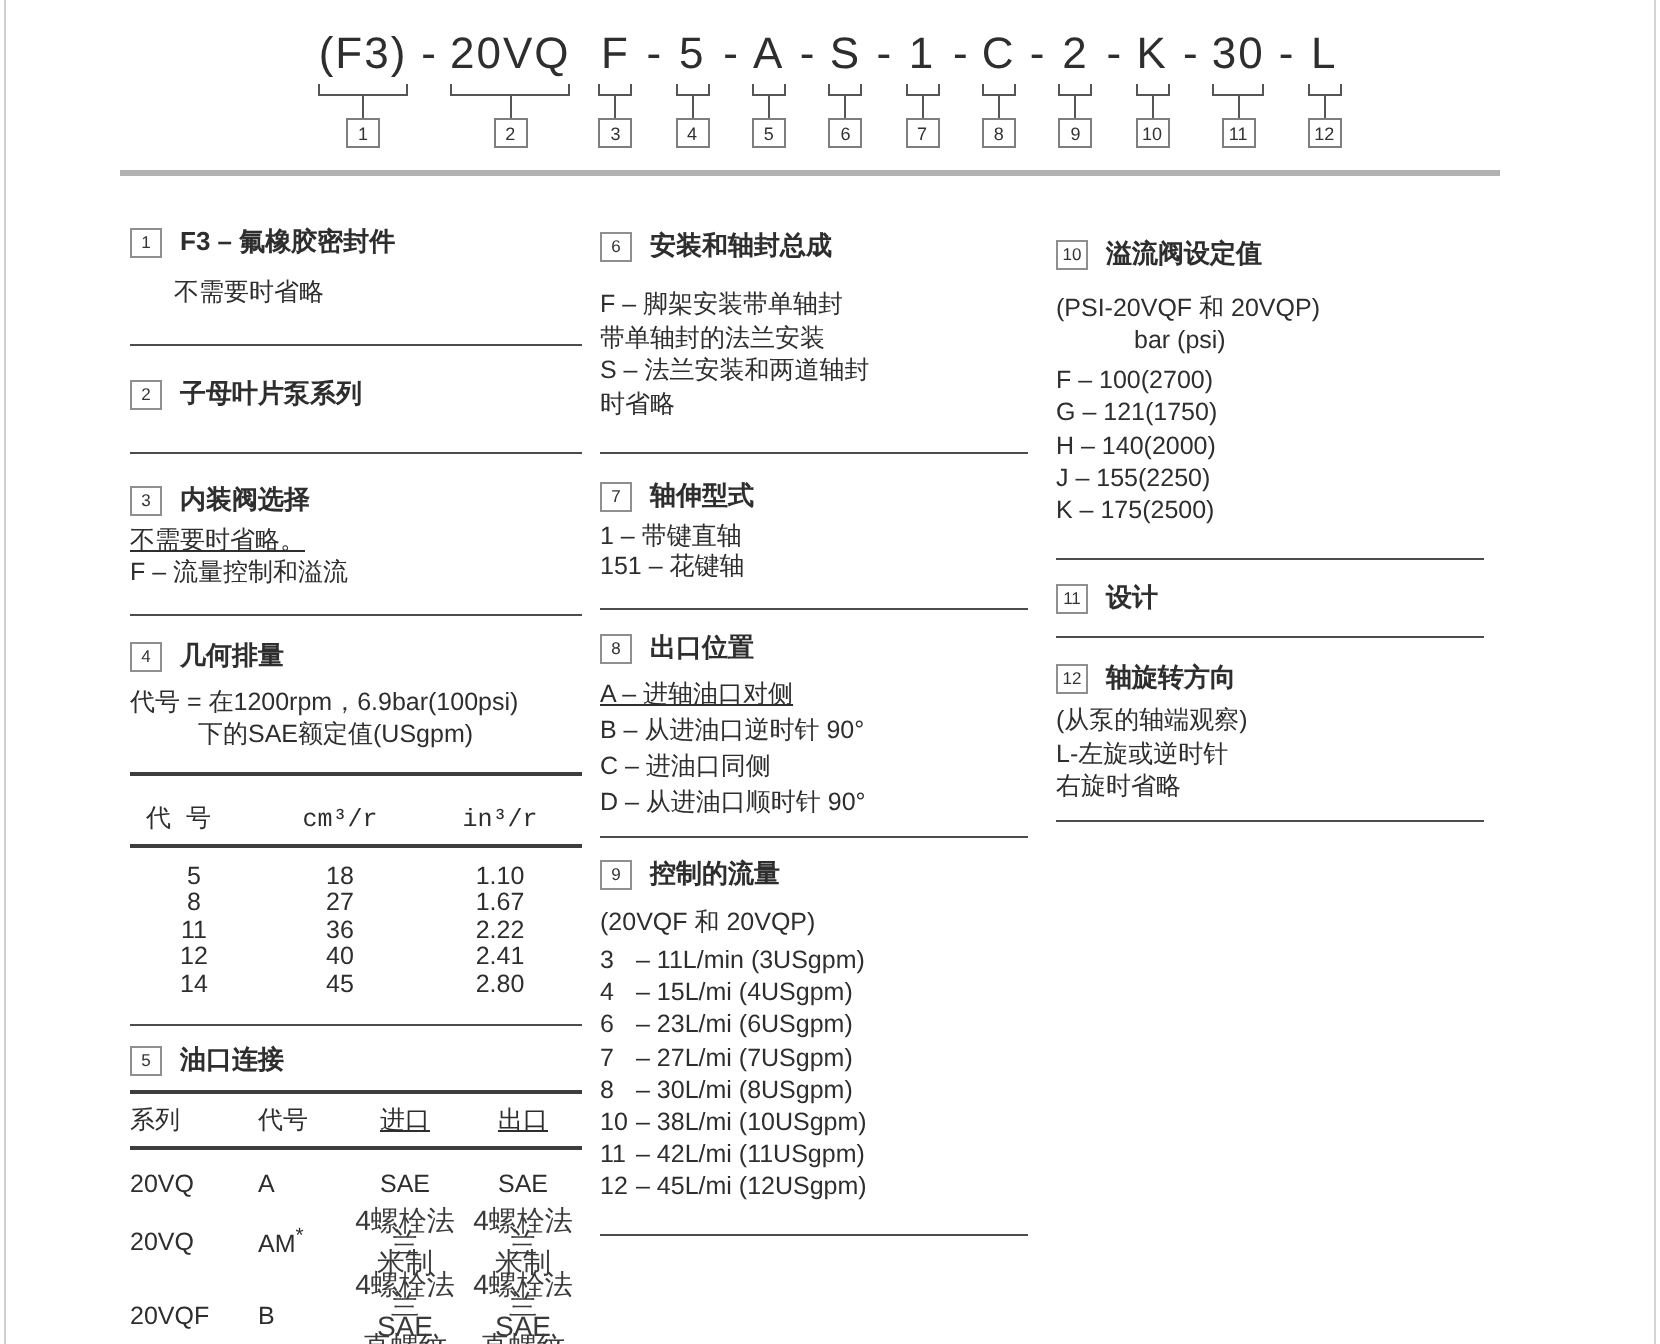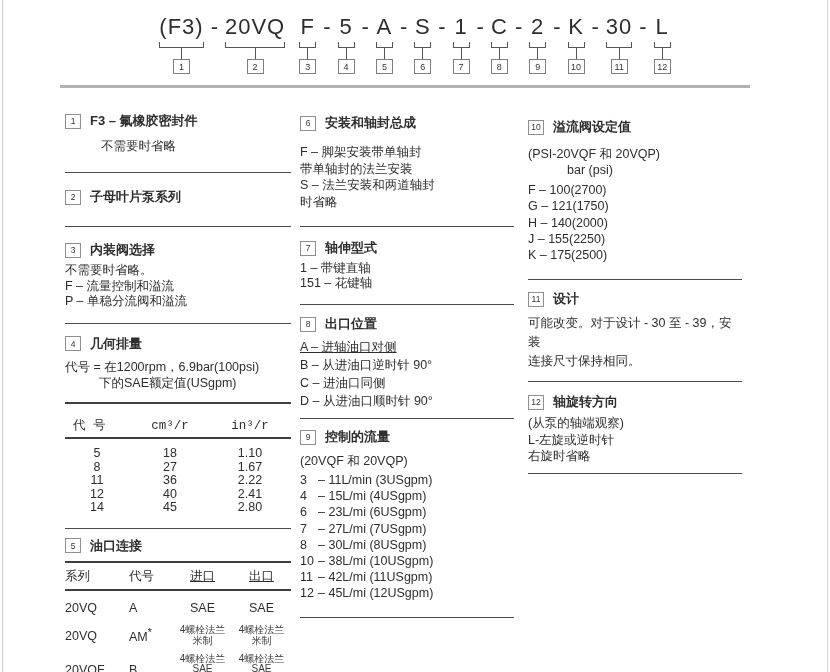--- a/index.html
+++ b/index.html
@@ -44,21 +44,21 @@
   .dtable .dcell { text-align:center; font-size:12.5px; line-height:13.5px; }
   .dtable .dhead { font-size:12.5px; }
   .dtable .dhead .dcell:first-child { text-align:left; padding-left:8px; }
 
   
   .ptable .prow { display:grid; grid-template-columns:64px 44px 59px 59px; align-items:center; }
   .ptable .phead { font-size:12.5px; padding:5px 0 4px 0; }
   .ptable .phead .pc { text-align:center;text-decoration:underline; }
   .pcell { font-size:12.5px; }
   .pcell.pc { text-align:center; }
-  .pcell.small { font-size:10px; line-height:10.5px; white-space:pre-line; text-align:center; color:#3a3a3a; }
+  .pcell.small { font-size:14px; line-height:10.5px; white-space:pre-line; text-align:center; color:#3a3a3a; }
 
   .flow-item { display:flex; font-size:12.5px; line-height:16.2px; }
   .flow-k { display:inline-block; width:18px; flex:none; }
 
   .pressure-cols { display:flex; }
   .pressure-col  { width:106px; }
   .pressure-col .txt { line-height:16.3px; }
 </style>
 </head>
 <body>
@@ -178,39 +178,38 @@
   </div>
 
   <div class="top-divider"></div>
 
   <div class="col col-left">
 
     <div class="sec-head" style="margin-top:12px;">
       <div class="sec-num">1</div>
       <div class="sec-title">F3 – 氟橡胶密封件</div>
     </div>
-    <div class="txt" style="margin:8px 0 0 36px;">不需要时省略</div>
+    <div class="txt" style="margin:8px 0 0 22px;">不需要时省略</div>
 
     <hr class="rule" style="margin-top:18px;">
 
     <div class="sec-head" style="margin-top:15px;">
       <div class="sec-num">2</div>
       <div class="sec-title">子母叶片泵系列</div>
     </div>
 
     <hr class="rule" style="margin-top:20px;">
 
     <div class="sec-head" style="margin-top:14px;">
       <div class="sec-num">3</div>
       <div class="sec-title">内装阀选择</div>
     </div>
     <div style="margin-top:4px;">
-      <div class="txt" style="line-height:15.5px;">不需要时省略。</div>
+      <div class="txt" style="line-height:15.5px;text-decoration:underline;">不需要时省略。</div>
       <div class="txt" style="line-height:15.5px;">F – 流量控制和溢流</div>
-      <div class="txt" style="line-height:15.5px;">P – 单稳分流阀和溢流</div>
     </div>
 
     <hr class="rule" style="margin-top:13px;">
 
     <div class="sec-head" style="margin-top:11px;">
       <div class="sec-num">4</div>
       <div class="sec-title">几何排量</div>
     </div>
     <div class="txt" style="margin-top:6px;">代号 = 在1200rpm，6.9bar(100psi)</div>
     <div class="txt" style="margin-left:34px;">下的SAE额定值(USgpm)</div>
@@ -396,24 +395,20 @@
         <div class="txt">K – 175(2500)</div>
       </div>
     </div>
 
     <hr class="rule" style="margin-top:16px;">
 
     <div class="sec-head" style="margin-top:10px;">
       <div class="sec-num">11</div>
       <div class="sec-title">设计</div>
     </div>
-    <div style="margin-top:6px;">
-      <div class="txt" style="line-height:19px;">可能改变。对于设计 - 30 至 - 39，安装</div>
-      <div class="txt" style="line-height:19px;">连接尺寸保持相同。</div>
-    </div>
 
     <hr class="rule" style="margin-top:10px;">
 
     <div class="sec-head" style="margin-top:11px;">
       <div class="sec-num">12</div>
       <div class="sec-title">轴旋转方向</div>
     </div>
     <div style="margin-top:4px;">
       <div class="txt" style="line-height:16.5px;">(从泵的轴端观察)</div>
       <div class="txt" style="line-height:16.5px;">L-左旋或逆时针</div>

